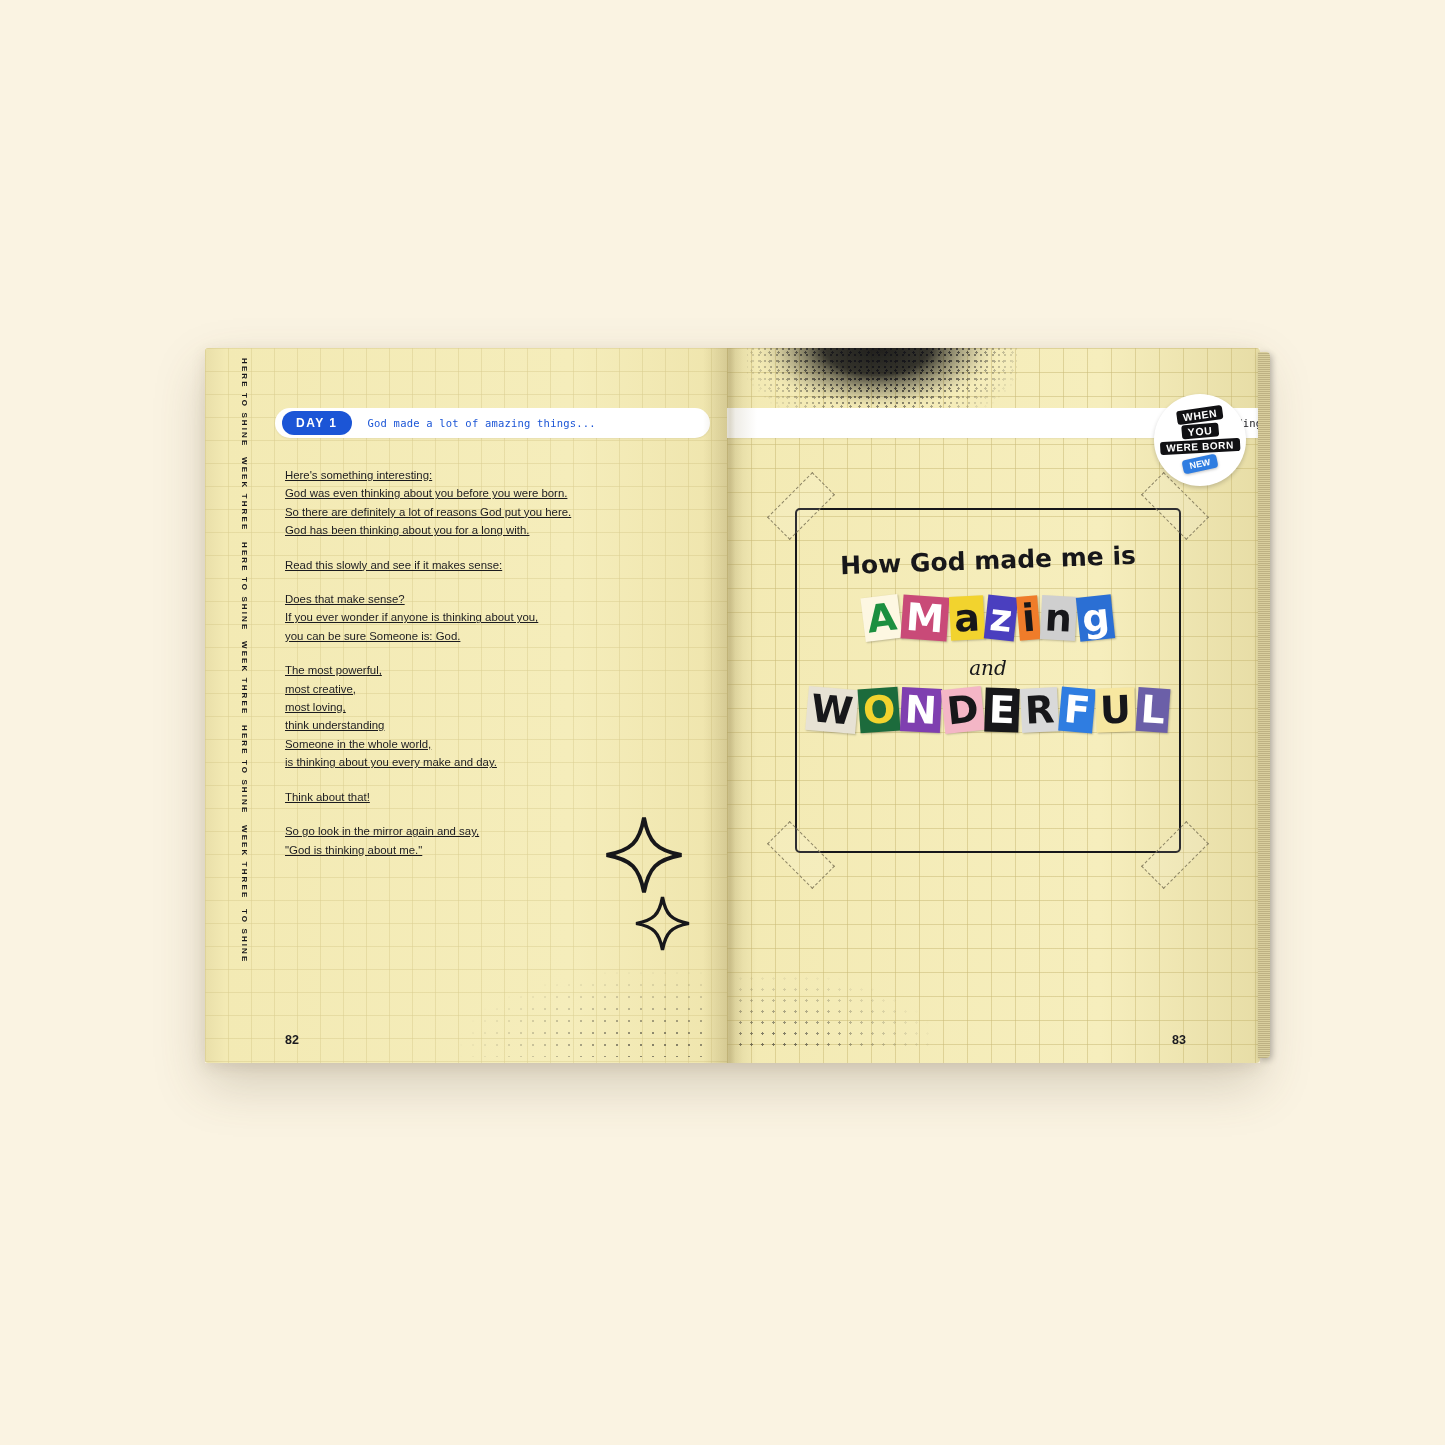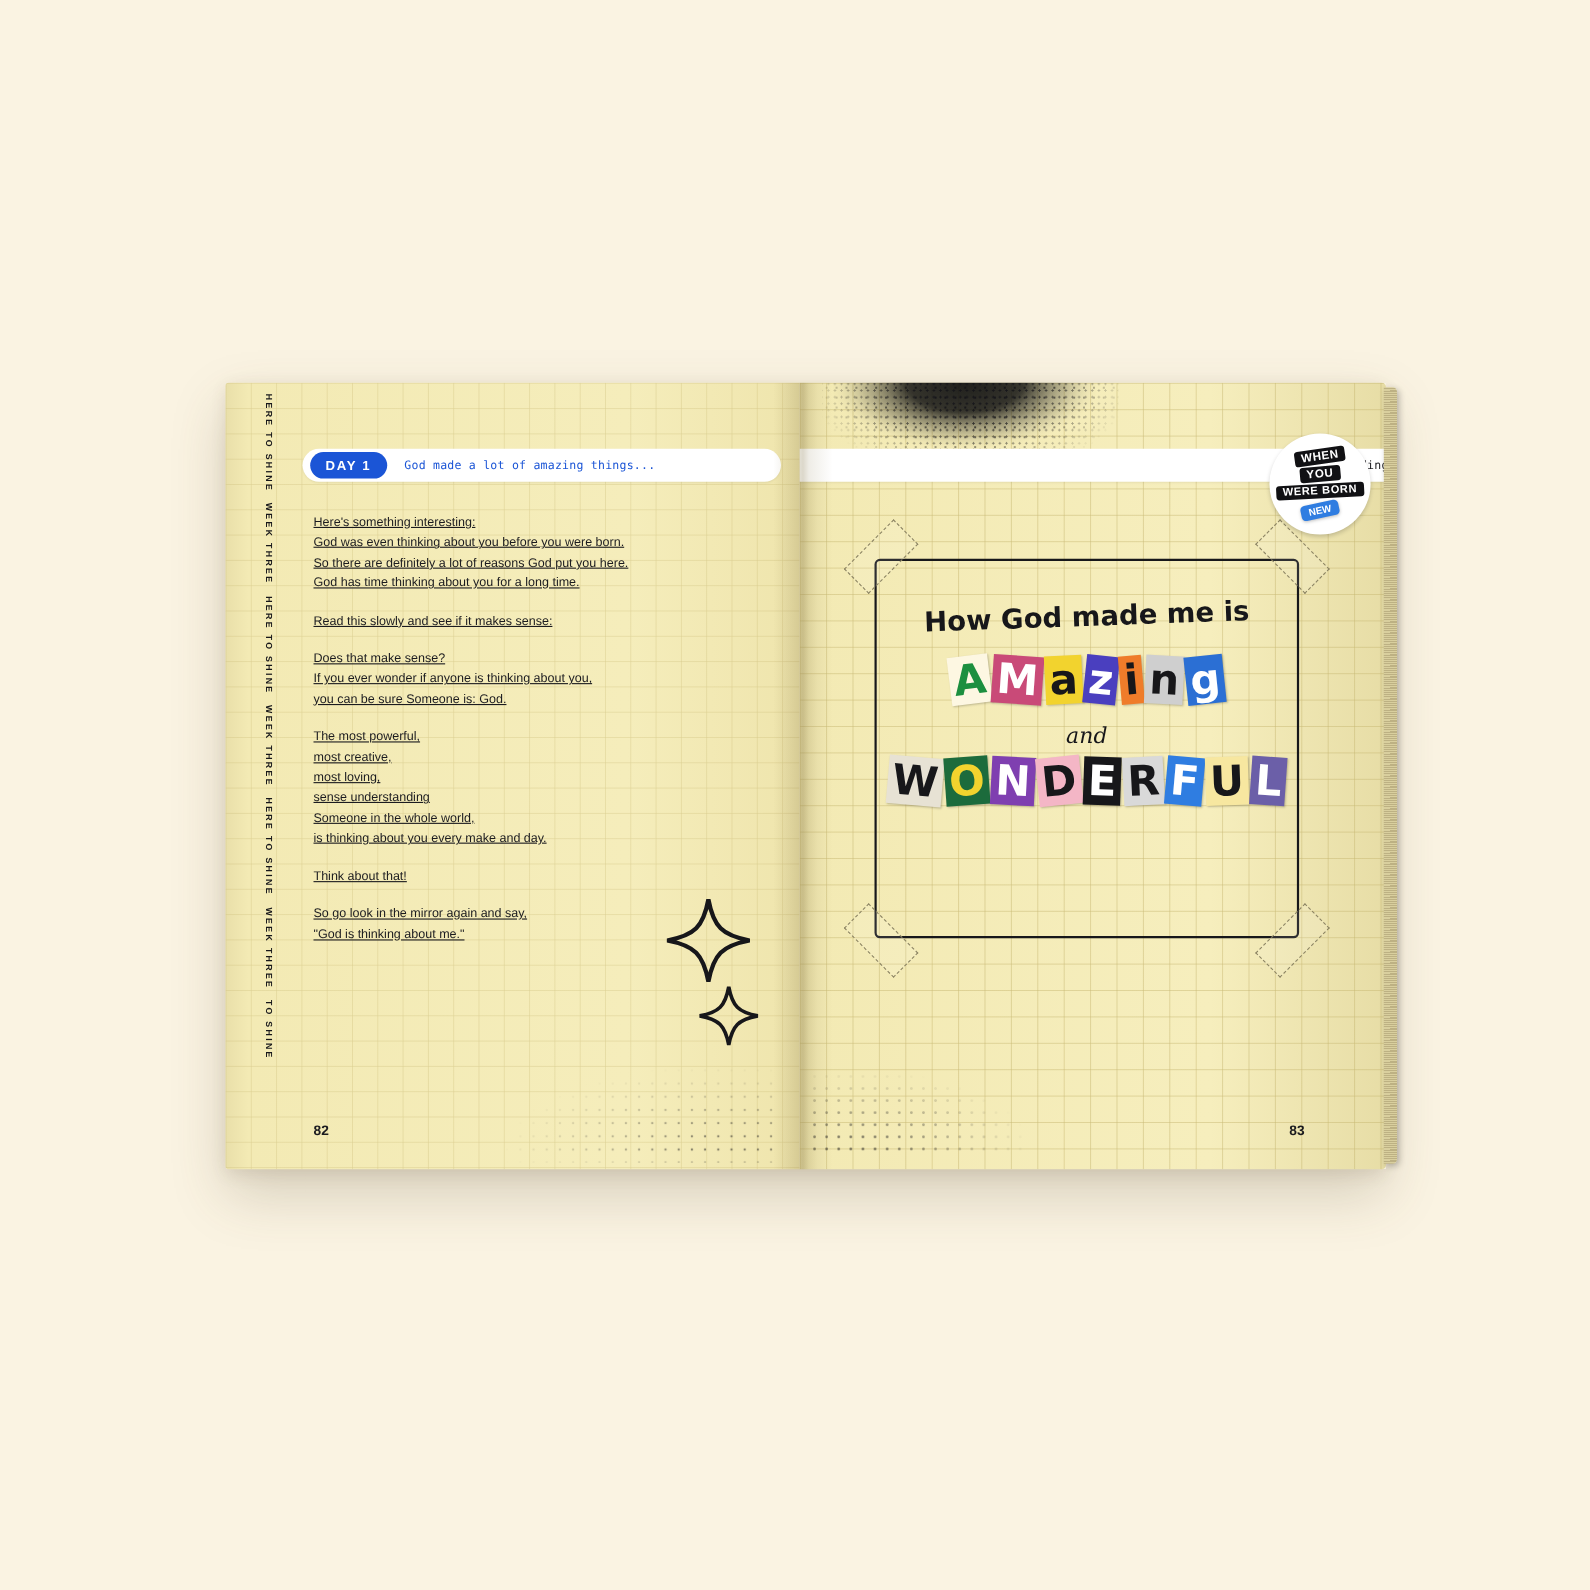--- a/index.html
+++ b/index.html
@@ -175,21 +175,21 @@
   
   .sparkle {
     position: absolute;
     color: #111114;
   }
   .sparkle svg { display: block; }
 
   
   .pagenum {
     position: absolute;
-    bottom: 28px;
+    bottom: 16px;
     font-size: 12.5px;
     font-weight: bold;
     color: #1b1b1f;
   }
   #pn-left { left: 80px; }
   #pn-right { right: 74px; }
 
   
   
   #spray {
@@ -417,35 +417,35 @@
     <div class="headerbar" id="header-left">
       <span class="day-pill">DAY  1</span>
       <span class="header-sub">God made a lot of amazing things...</span>
     </div>
 
     <div id="body-text">
       <p>
         <span class="line">Here's something interesting:</span>
         <span class="line">God was even thinking about you before you were born.</span>
         <span class="line">So there are definitely a lot of reasons God put you here.</span>
-        <span class="line">God has time thinking about you for a long time.</span>
+        <span class="line">God has been thinking about you for a long with.</span>
       </p>
       <p>
         <span class="line">Read this slowly and see if it makes sense:</span>
       </p>
       <p>
         <span class="line">Does that make sense?</span>
         <span class="line">If you ever wonder if anyone is thinking about you,</span>
         <span class="line">you can be sure Someone is: God.</span>
       </p>
       <p>
         <span class="line">The most powerful,</span>
         <span class="line">most creative,</span>
         <span class="line">most loving,</span>
-        <span class="line">sense understanding</span>
+        <span class="line">think understanding</span>
         <span class="line">Someone in the whole world,</span>
         <span class="line">is thinking about you every make and day.</span>
       </p>
       <p>
         <span class="line">Think about that!</span>
       </p>
       <p>
         <span class="line">So go look in the mirror again and say,</span>
         <span class="line">"God is thinking about me."</span>
       </p>

